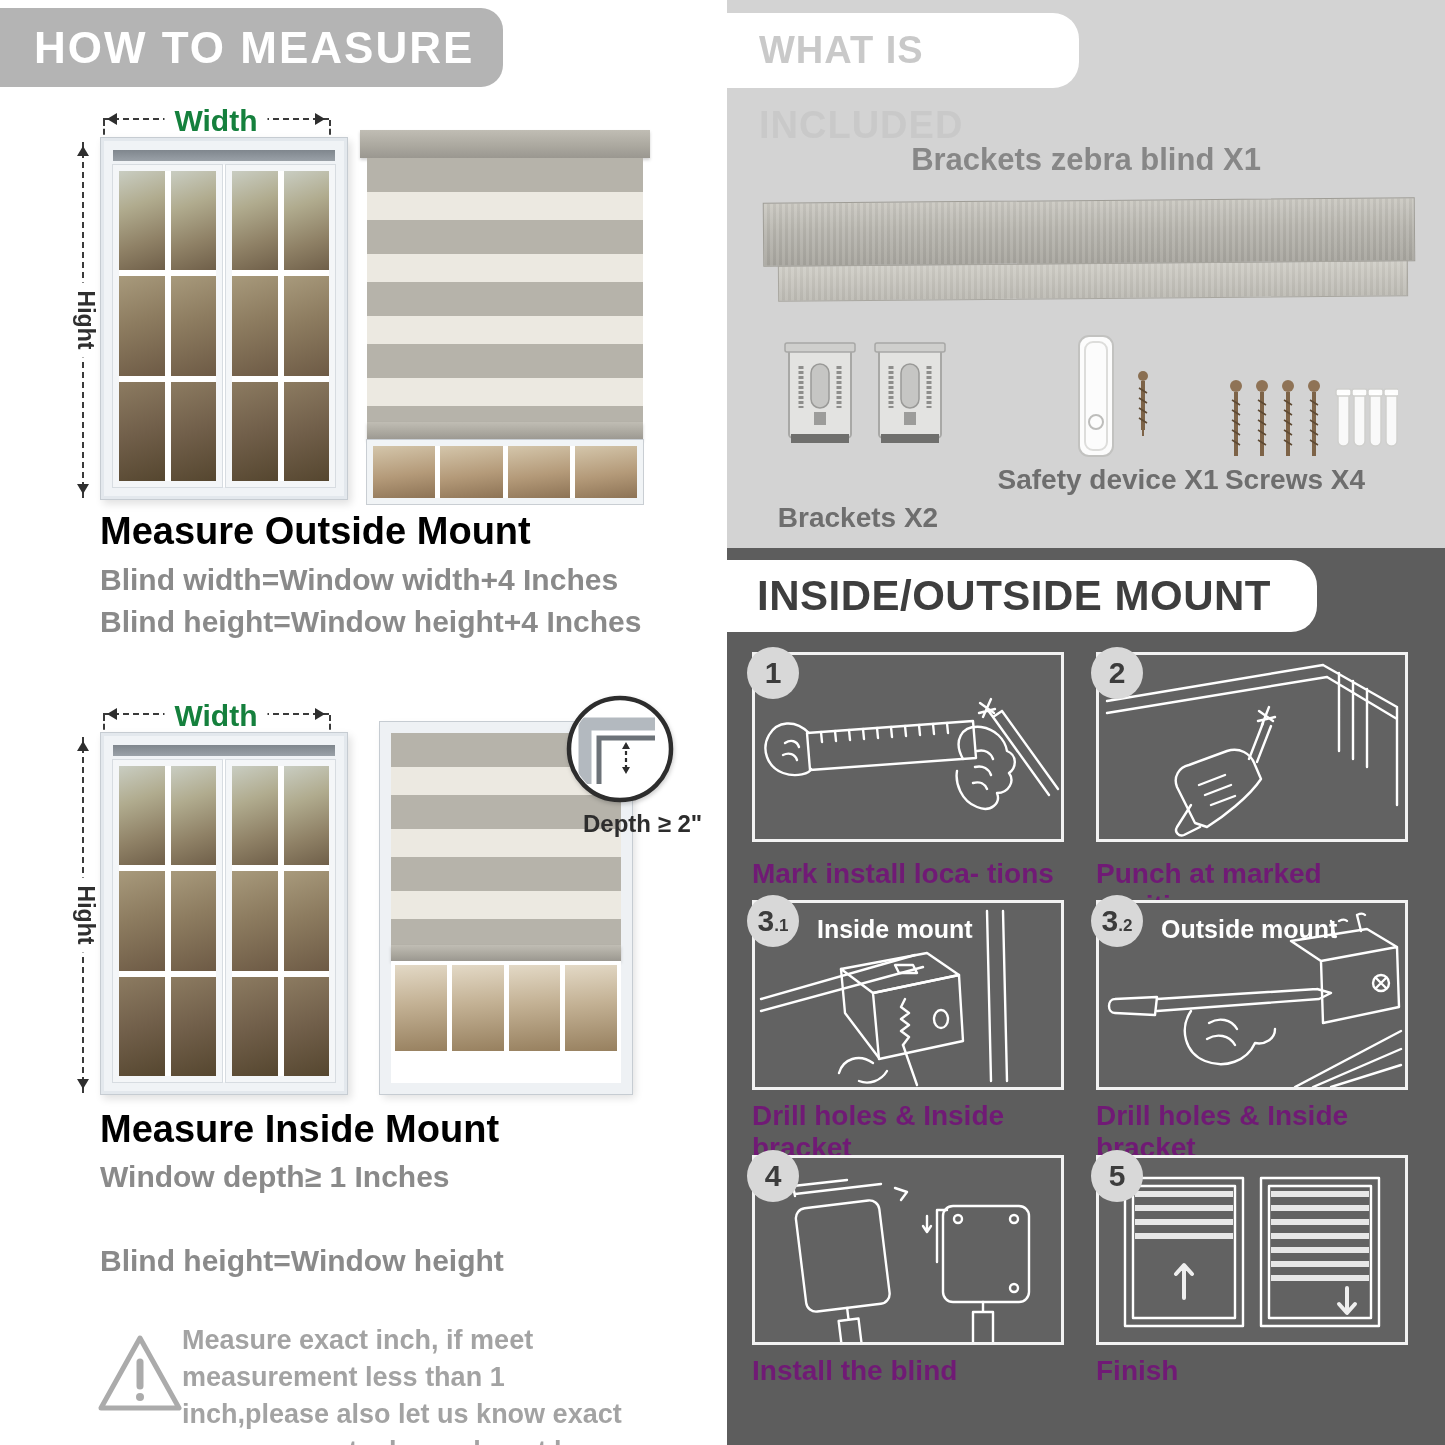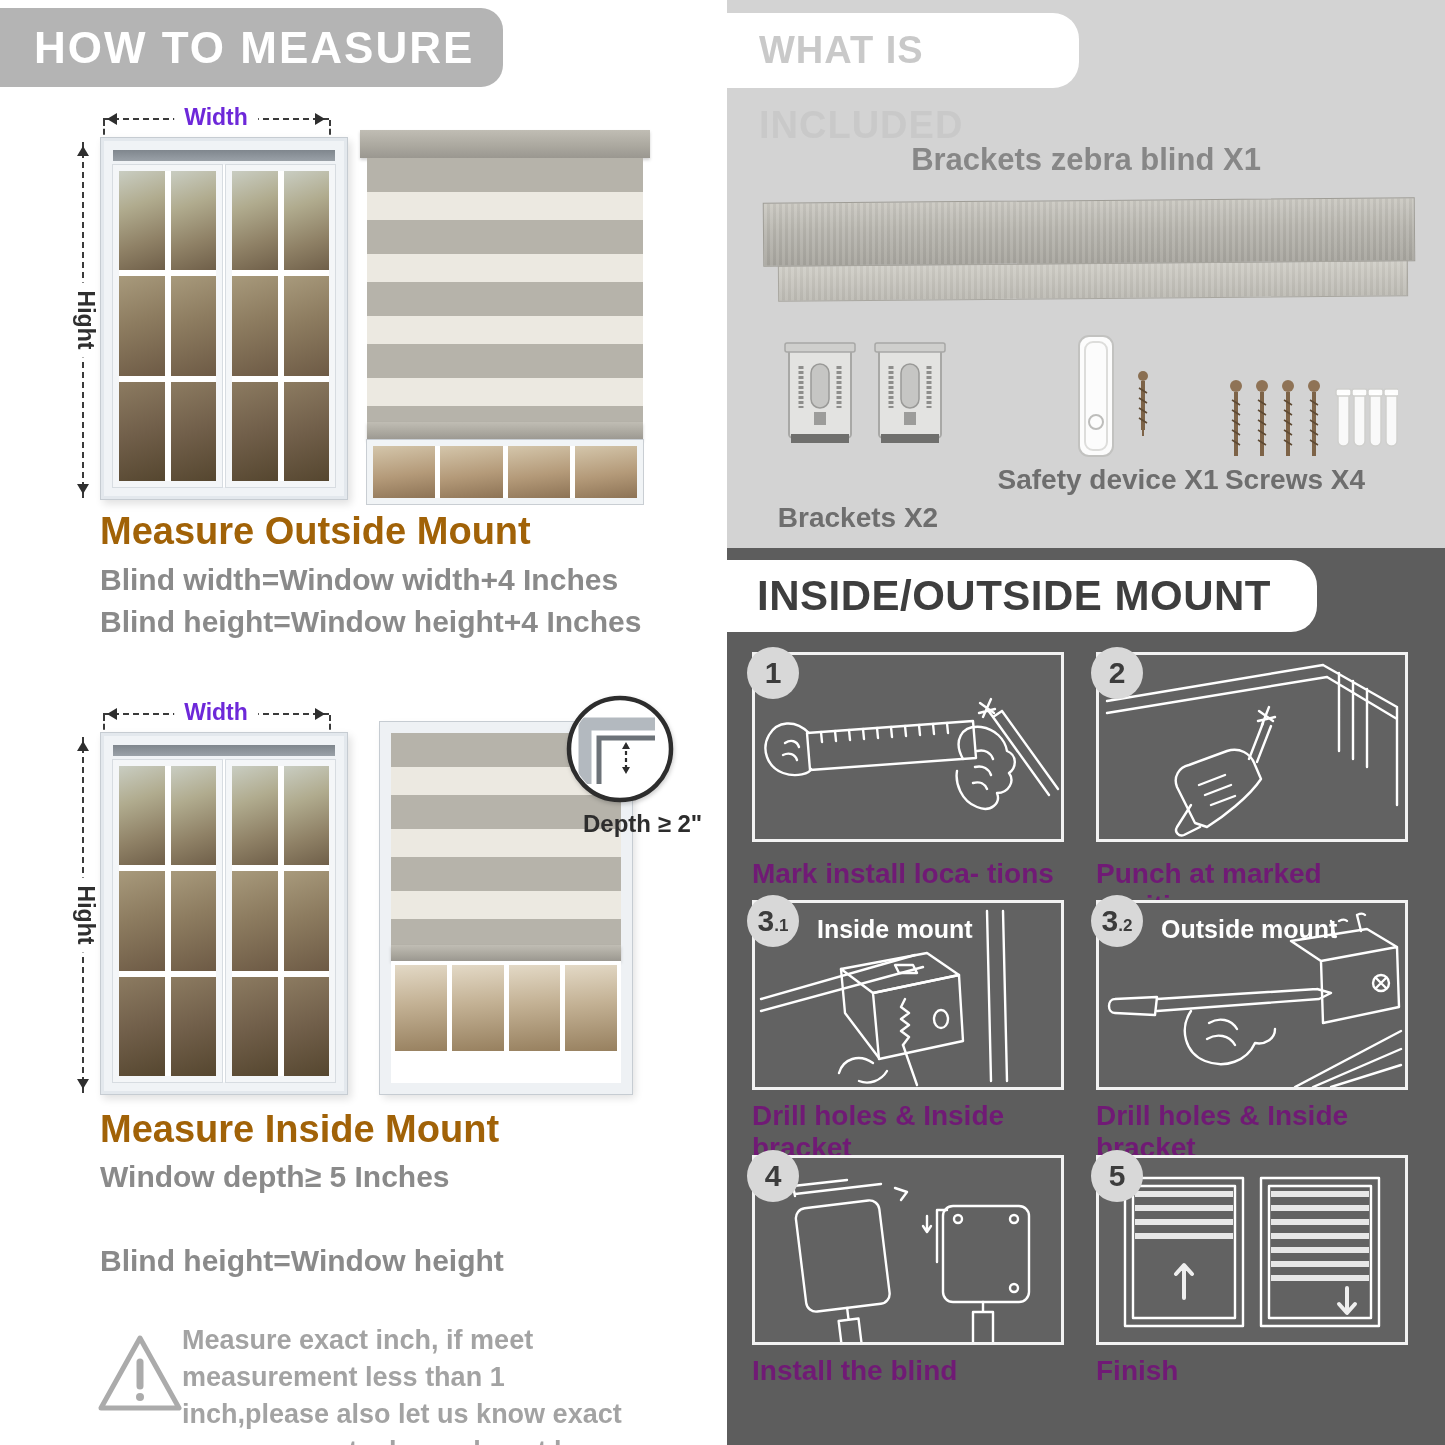--- a/index.html
+++ b/index.html
@@ -12,34 +12,34 @@
             color:#fff;font-size:44px;letter-spacing:2px;line-height:79px;padding-left:34px;box-sizing:border-box;}
   .tab-white{background:#fff;border-radius:0 26px 26px 0;box-sizing:border-box;}
   .tab1{left:727px;top:13px;width:352px;height:75px;color:#c9c9c9;font-size:38px;line-height:75px;padding-left:32px;letter-spacing:1px;}
   .tab2{left:727px;top:560px;width:590px;height:72px;color:#3e3e3e;font-size:42px;line-height:72px;padding-left:30px;letter-spacing:.5px;}
 
   
   .light-bg{left:727px;top:0;width:718px;height:548px;background:#d3d3d3;}
   .dark-bg{left:727px;top:548px;width:718px;height:897px;background:#5d5d5d;}
 
   
-  .m-title{font-size:38px;color:#a16207;}
+  .m-title{font-size:38px;color:#000000;}
   .m-line{font-size:30px;color:#8a8a8a;}
   .depth-lbl{font-size:24px;color:#2d2d2d;}
   .warn-text{font-size:27px;color:#a3a3a3;line-height:37px;width:455px;}
   .prod-lbl{left:727px;top:142px;width:718px;text-align:center;font-size:31px;color:#878787;}
   .item-lbl{font-size:28px;color:#6e6e6e;text-align:center;}
 
   
   .harrow{border-top:2px dashed #3a3a3a;height:0;}
   .harrow:before,.harrow:after{content:"";position:absolute;top:-7px;border:6px solid transparent;}
   .harrow:before{left:-2px;border-right:10px solid #2e2e2e;}
   .harrow:after{right:-2px;border-left:10px solid #2e2e2e;}
   .harrow .lbl{position:absolute;left:50%;top:-16px;transform:translateX(-50%);background:#fff;
-               padding:0 10px;font-size:23px;color:#6d28d9;white-space:nowrap;}
+               padding:0 10px;font-size:30px;color:#15803d;white-space:nowrap;}
   .varrow{border-left:2px dashed #3a3a3a;width:0;}
   .varrow:before,.varrow:after{content:"";position:absolute;left:-7px;border:6px solid transparent;}
   .varrow:before{top:-2px;border-bottom:10px solid #2e2e2e;}
   .varrow:after{bottom:-2px;border-top:10px solid #2e2e2e;}
   .varrow .lbl{position:absolute;top:50%;left:1px;transform:translate(-50%,-50%) rotate(90deg);
                background:#fff;padding:0 8px;font-size:23px;color:#2f2f2f;white-space:nowrap;}
   .dropline{border-left:2px dashed #3a3a3a;width:0;height:32px;}
 
   
   .window{background:#f0f3f6;border:1px solid #c6ccd2;box-shadow:inset 0 0 0 3px #e3e8ed,3px 4px 8px rgba(0,0,0,.12);
@@ -200,21 +200,21 @@
     <g clip-path="url(#mgc)">
       <path d="M22,92 V32 H92" stroke="#b3b9bf" stroke-width="13" fill="none"></path>
       <path d="M36,92 V46 H92" stroke="#6c7278" stroke-width="5" fill="none"></path>
       <path d="M63,52 V80" stroke="#2d2d2d" stroke-width="2.2" stroke-dasharray="4 3" fill="none"></path>
       <path d="M63,50 l-4,7 h8 Z M63,82 l-4,-7 h8 Z" fill="#2d2d2d"></path>
     </g>
   </svg>
   <div class="abs depth-lbl" style="left:583px;top:810px;">Depth ≥ 2"</div>
 
   <div class="abs m-title" style="left:100px;top:1108px;">Measure Inside Mount</div>
-  <div class="abs m-line" style="left:100px;top:1160px;">Window depth≥ 5 Inches</div>
+  <div class="abs m-line" style="left:100px;top:1160px;">Window depth≥ 1 Inches</div>
   <div class="abs m-line" style="left:100px;top:1244px;">Blind height=Window height</div>
 
   <svg class="abs warn-tri" style="left:95px;top:1330px;" width="90" height="88" viewBox="0 0 90 88">
     <path d="M45,8 L84,78 L6,78 Z" fill="none" stroke="#ababab" stroke-width="5" stroke-linejoin="round"></path>
     <path d="M45,32 V56" stroke="#ababab" stroke-width="7" stroke-linecap="round"></path>
     <circle cx="45" cy="67" r="4" fill="#ababab"></circle>
   </svg>
   <div class="abs warn-text" style="left:182px;top:1322px;">Measure exact inch, if meet measurement less than 1 inch,please also let us know exact measurement, please do not leave it</div>
 
   <div class="abs light-bg"></div>

